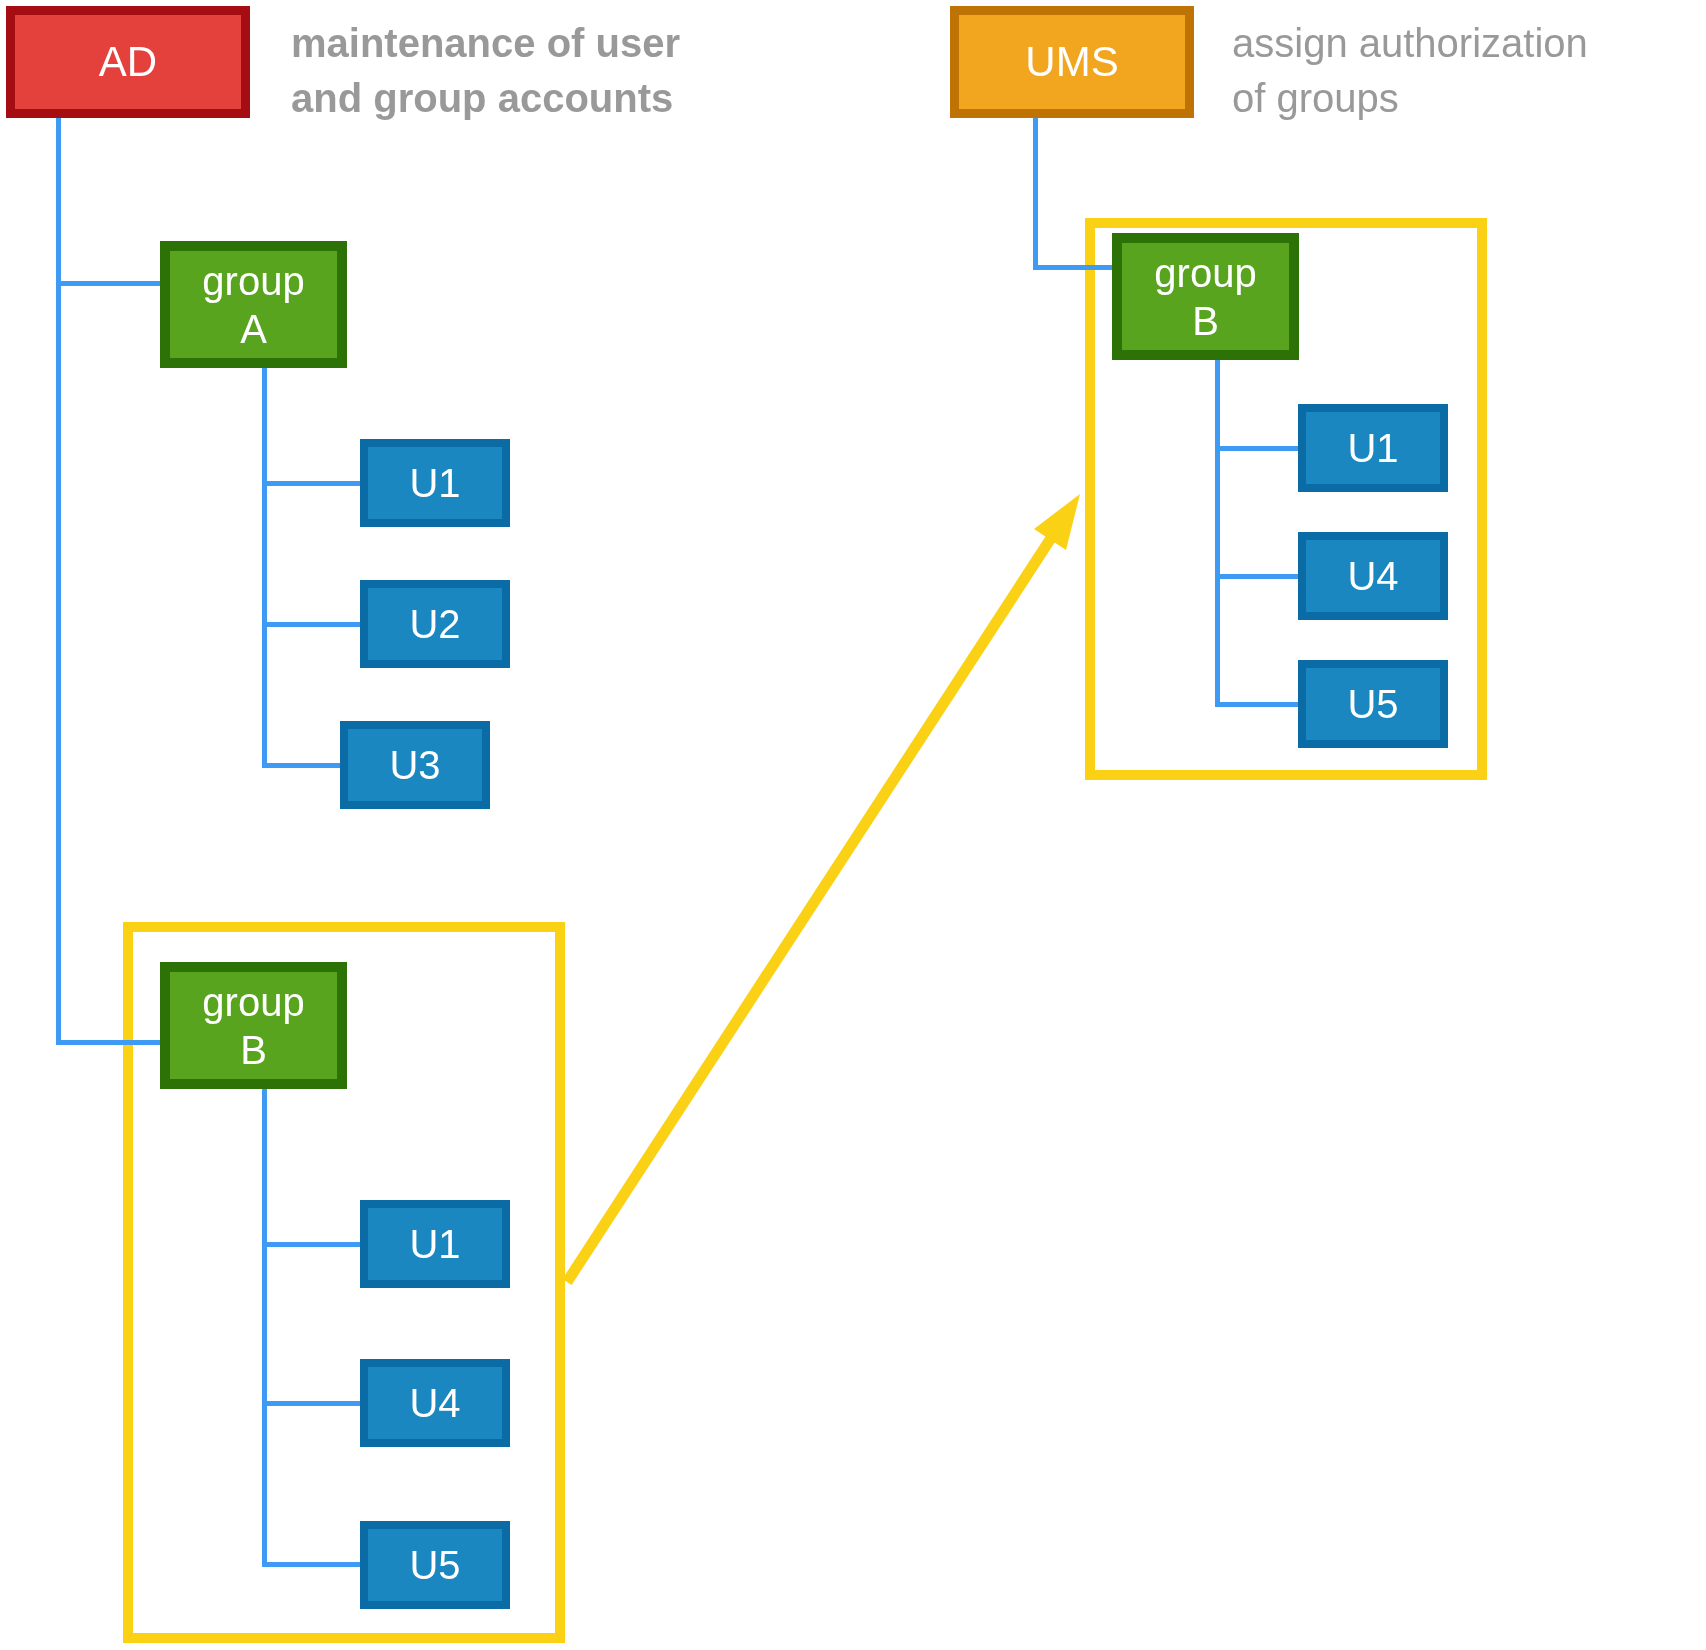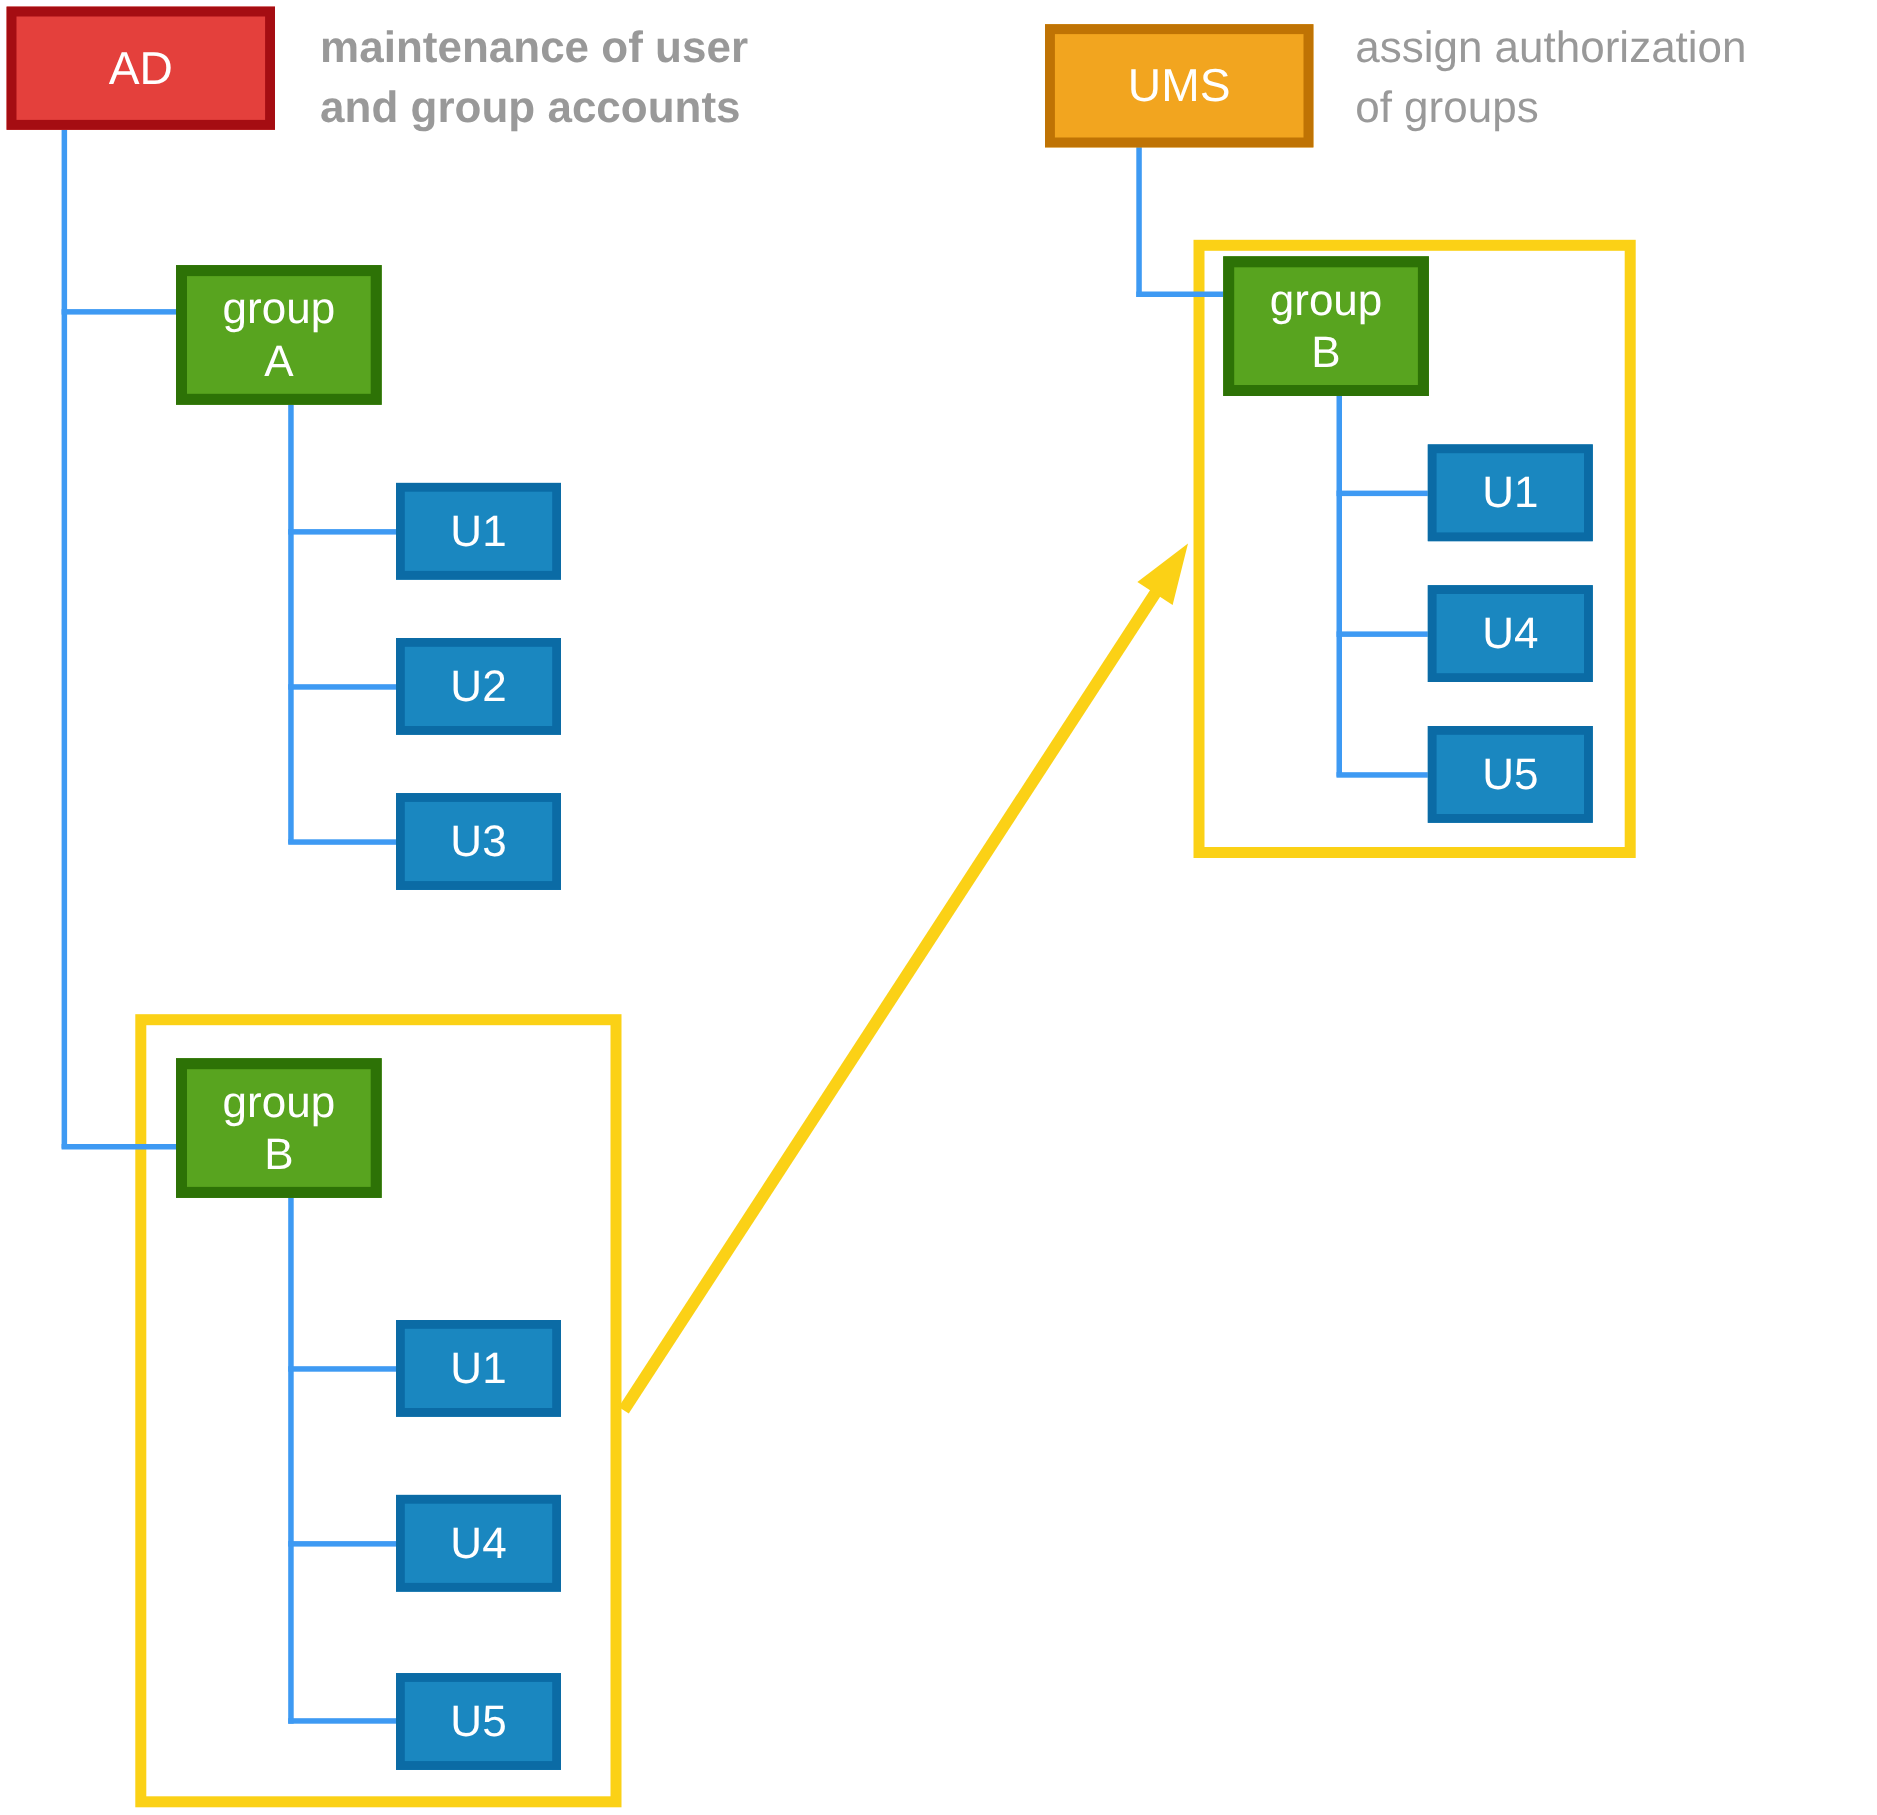--- a/index.html
+++ b/index.html
@@ -44,21 +44,20 @@
     width: 244px; height: 112px;
     background: var(--red-fill, #e4403c);
     border: 9px solid var(--red-border, #a50d12);
     font-size: 42px;
   }
   .node.orange {
     width: 244px; height: 112px;
     background: var(--orange-fill, #f2a51f);
     border: 9px solid var(--orange-border, #bf7304);
     font-size: 42px;
-    margin-top: 16px;
   }
   .node.green {
     width: 187px; height: 127px;
     background: var(--green-fill, #58a41f);
     border: 10px solid var(--green-border, #2d7206);
     font-size: 40px;
     line-height: 48px;
   }
   .node.blue {
     width: 150px; height: 88px;
@@ -135,21 +134,21 @@
   <div class="node green" style="left:160px; top:241px;">
     <span>group</span>
     <span>A</span>
   </div>
   <div class="node blue" style="left:360px; top:439px;">
     <span>U1</span>
   </div>
   <div class="node blue" style="left:360px; top:580px;">
     <span>U2</span>
   </div>
-  <div class="node blue" style="left:360px; top:721px;">
+  <div class="node blue" style="left:340px; top:721px;">
     <span>U3</span>
   </div>
 
   <div class="node green" style="left:160px; top:962px;">
     <span>group</span>
     <span>B</span>
   </div>
   <div class="node blue" style="left:360px; top:1200px;">
     <span>U1</span>
   </div>

